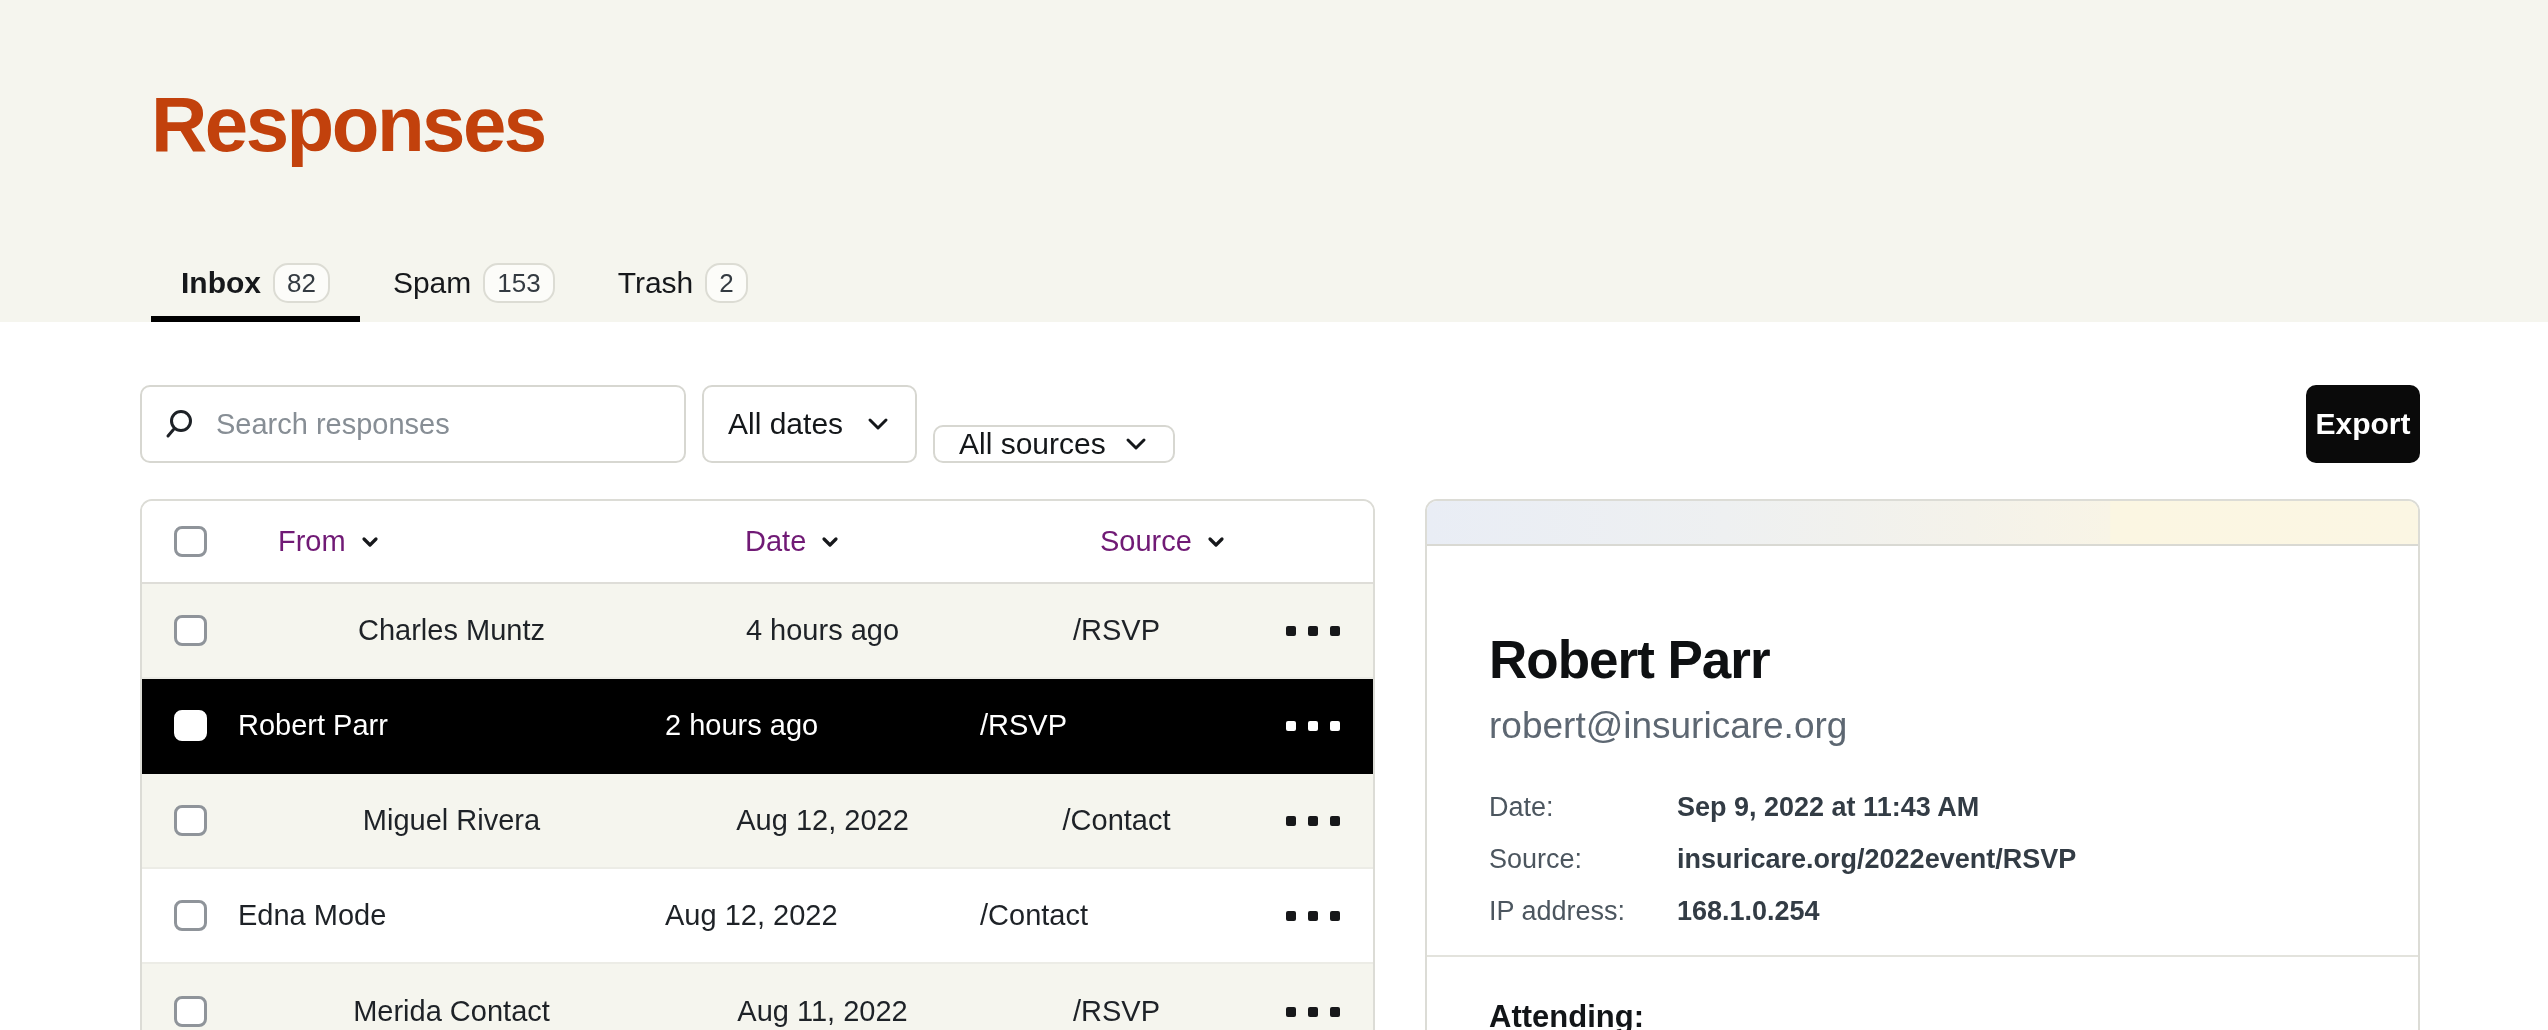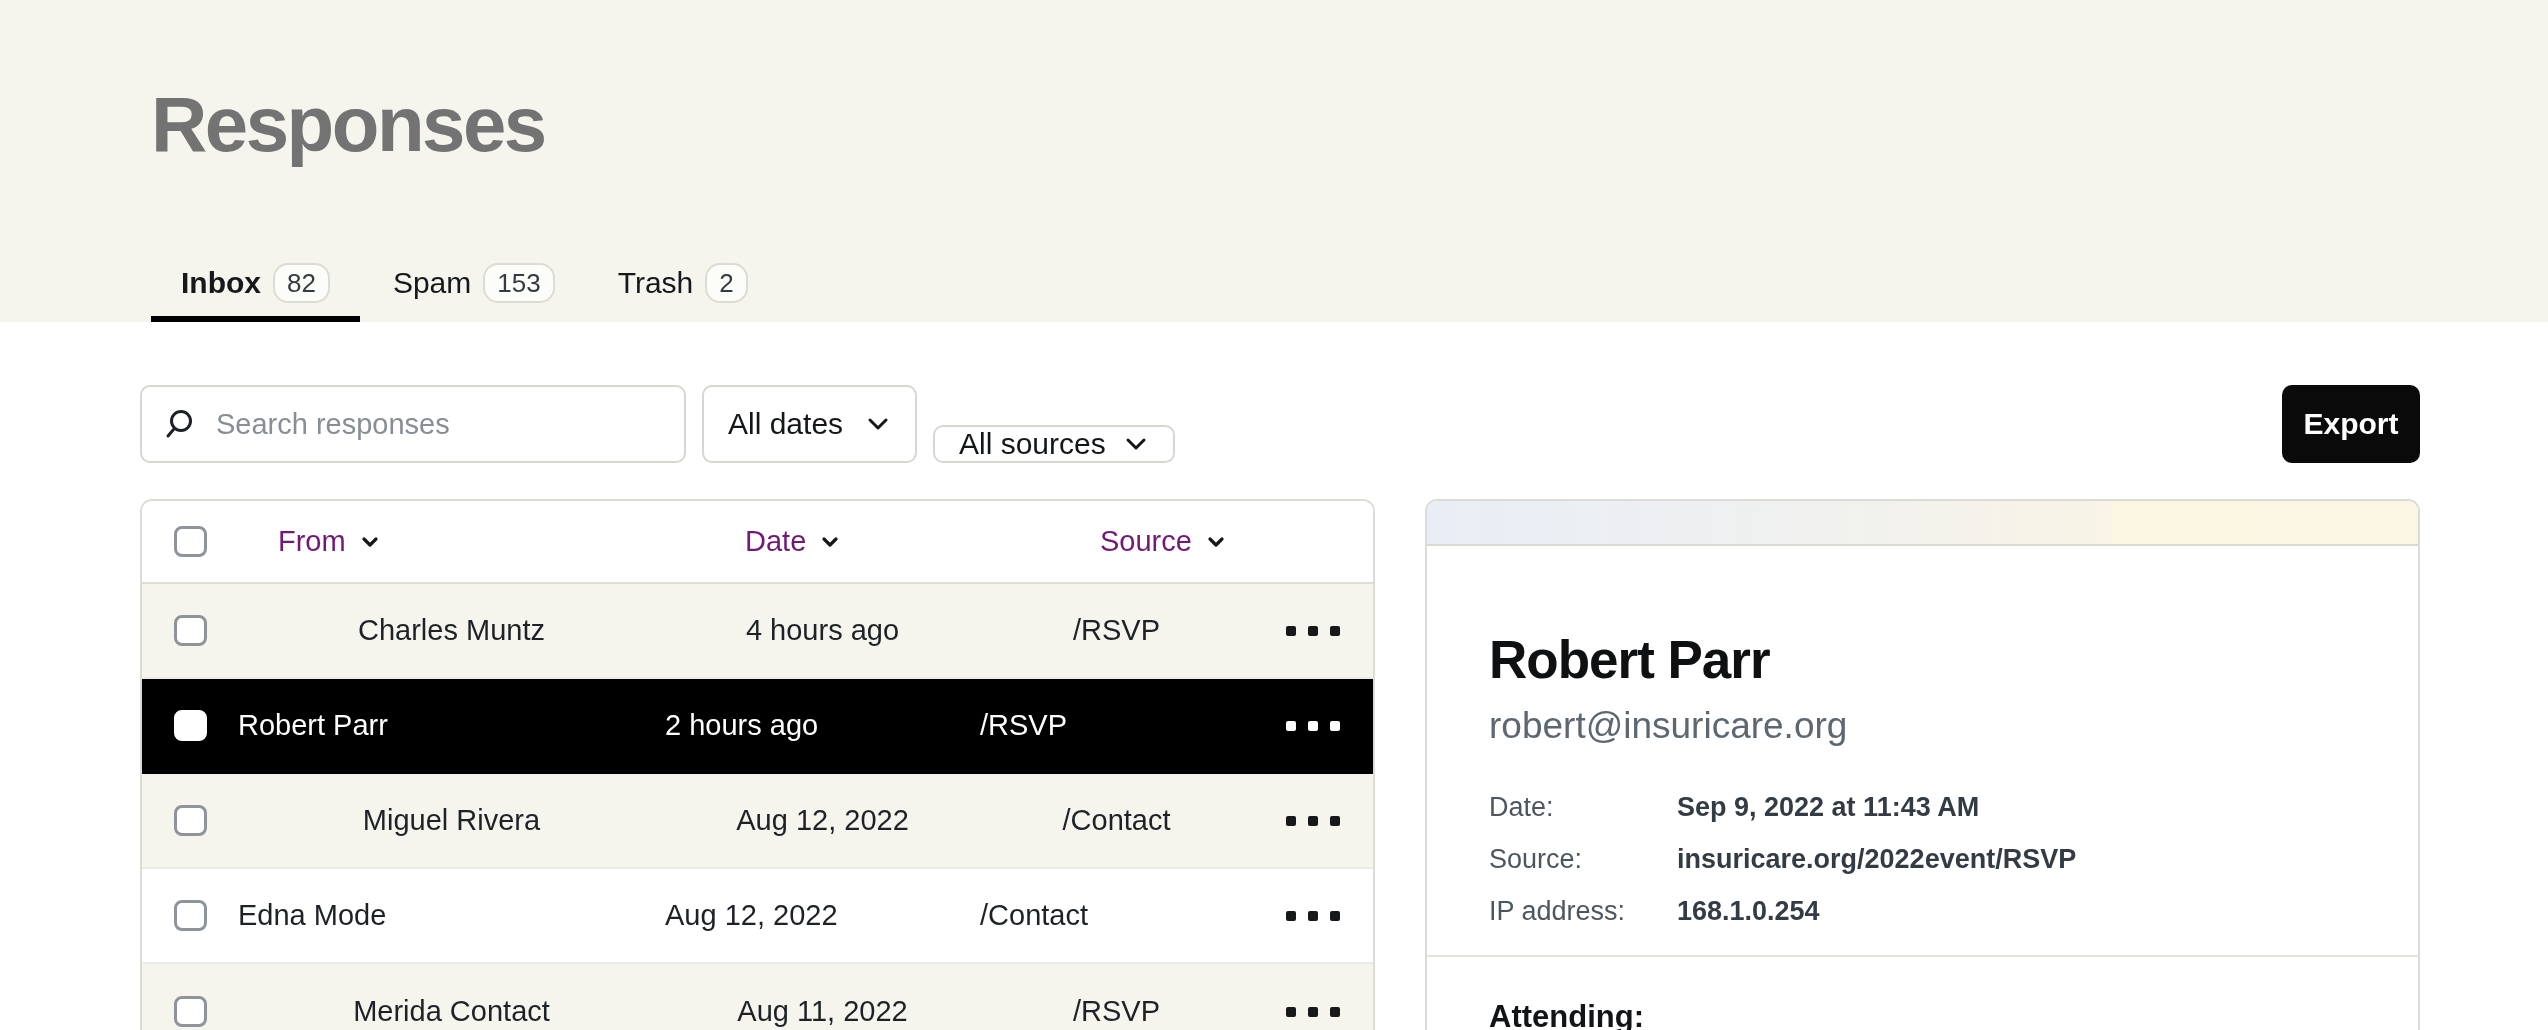--- a/index.html
+++ b/index.html
@@ -14,21 +14,21 @@
   
   .page-head {
     background: #f5f5ee;
     height: 322px;
     padding-left: 151px;
     position: relative;
   }
   .page-title {
     margin: 0; padding-top: 84px;
     font-size: 78px; font-weight: 800; letter-spacing: -2.5px;
-    color: #737373; line-height: 1.05;
+    color: #c2410c; line-height: 1.05;
   }
   .tabs {
     position: absolute; left: 151px; bottom: 0;
     display: flex; gap: 3px;
   }
   .tab {
     display: flex; align-items: center; gap: 12px;
     height: 72px; padding: 0 30px;
     border-bottom: 6px solid transparent;
     font-size: 30px; color: #16181b; font-weight: 500;
@@ -60,21 +60,21 @@
   .select-btn {
     background: #fff; border: 2px solid #d7d7d1; border-radius: 10px;
     display: flex; align-items: center; justify-content: space-between;
     padding: 0 24px; font-size: 30px; color: #14171a;
     font-family: "Liberation Sans", sans-serif; cursor: pointer;
   }
   .select-dates { width: 215px; }
   .select-sources { width: 242px; margin-top: 40px; }
   .toolbar-spacer { flex: 1; }
   .export-btn {
-    width: 138px; background: #0a0a0a; color: #fff;
+    width: 114px; background: #0a0a0a; color: #fff;
     border: none; border-radius: 10px;
     font-size: 30px; font-weight: 700; cursor: pointer;
     font-family: "Liberation Sans", sans-serif;
   }
 
   .content { margin-top: 36px; display: flex; gap: 50px; align-items: flex-start; }
 
   
   .list-card {
     width: 1235px; background: #fff;

